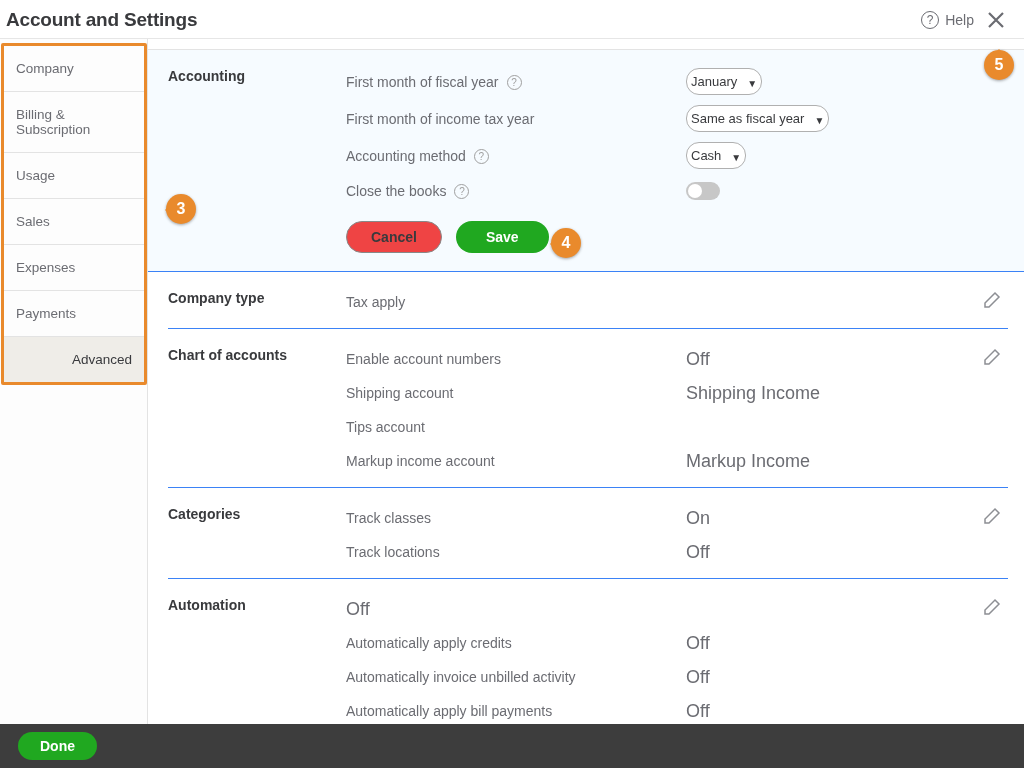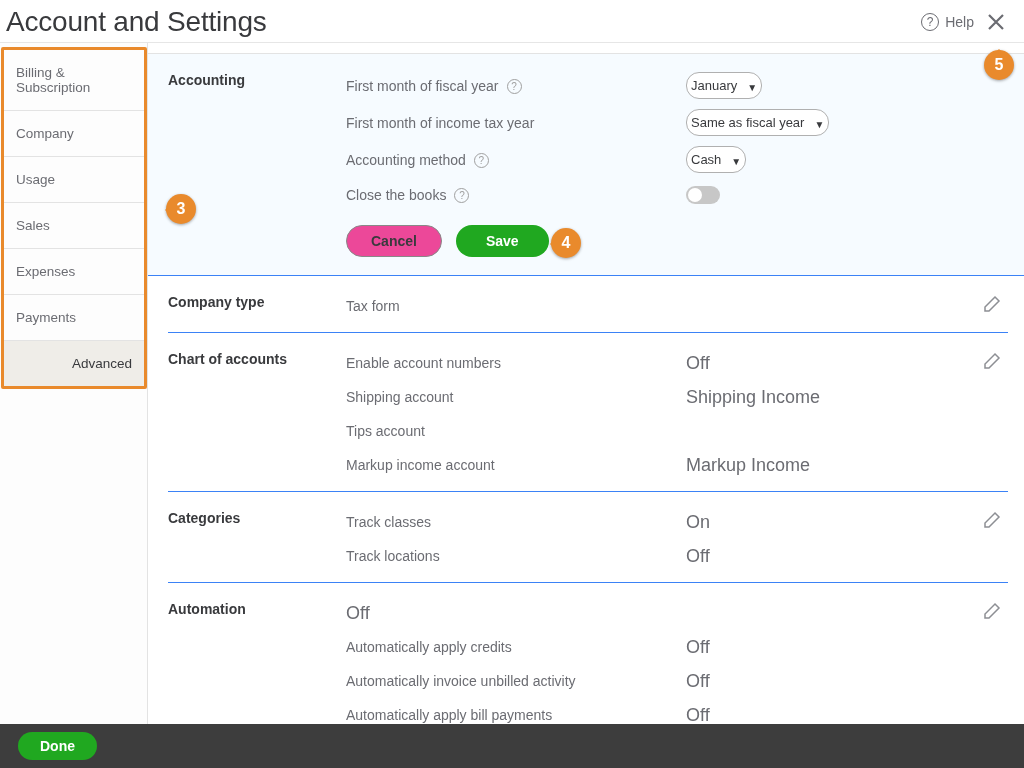--- a/index.html
+++ b/index.html
@@ -13,22 +13,22 @@
     position: relative;
   }
   .header {
     display: flex;
     align-items: center;
     justify-content: space-between;
     padding: 6px 14px 4px 6px;
     border-bottom: 1px solid #e6e6e6;
   }
   .header h1 {
-    font-size: 28px;
-    font-weight: 400;
+    font-size: 19px;
+    font-weight: 700;
     color: #393a3d;
     letter-spacing: -0.2px;
   }
   .header-right {
     display: flex;
     align-items: center;
     gap: 8px;
   }
   .help-link {
     display: flex;
@@ -177,21 +177,21 @@
   }
   .btn {
     border-radius: 18px;
     padding: 7px 24px;
     font-size: 14px;
     font-weight: 600;
     cursor: pointer;
     border: none;
   }
   .btn-cancel {
-    background: #ec4899;
+    background: #ef4444;
     border: 1.3px solid #888;
     color: #393a3d;
   }
   .btn-save {
     background: #20a820;
     color: #fff;
     padding: 7px 30px;
   }
   .pencil {
     position: absolute;
@@ -264,22 +264,22 @@
       <svg width="20" height="20" viewBox="0 0 20 20" fill="none">
         <path d="M3 3 L17 17 M17 3 L3 17"></path>
       </svg>
     </div>
   </div>
 </div>
 
 <div class="body">
   <div class="sidebar">
     <div class="sidebar-inner">
+      <div class="sidebar-item">Company</div>
       <div class="sidebar-item">Billing &amp; Subscription</div>
-      <div class="sidebar-item">Company</div>
       <div class="sidebar-item">Usage</div>
       <div class="sidebar-item">Sales</div>
       <div class="sidebar-item">Expenses</div>
       <div class="sidebar-item">Payments</div>
       <div class="sidebar-item active">Advanced</div>
     </div>
   </div>
 
   <div class="main">
 
@@ -326,21 +326,21 @@
           <button class="btn btn-cancel">Cancel</button>
           <button class="btn btn-save">Save</button>
         </div>
       </div>
     </div>
 
     <div class="section">
       <div class="section-title">Company type</div>
       <div class="section-body">
         <div class="row">
-          <div class="row-label">Tax form</div>
+          <div class="row-label">Tax apply</div>
         </div>
       </div>
       <div class="pencil">
         <svg viewBox="0 0 20 20" fill="none" stroke="currentColor" stroke-width="1.5">
             <path d="M13 3 L17 7 L7 17 L3 17 L3 13 Z"></path>
           </svg>
       </div>
     </div>
 
     <div class="section">

